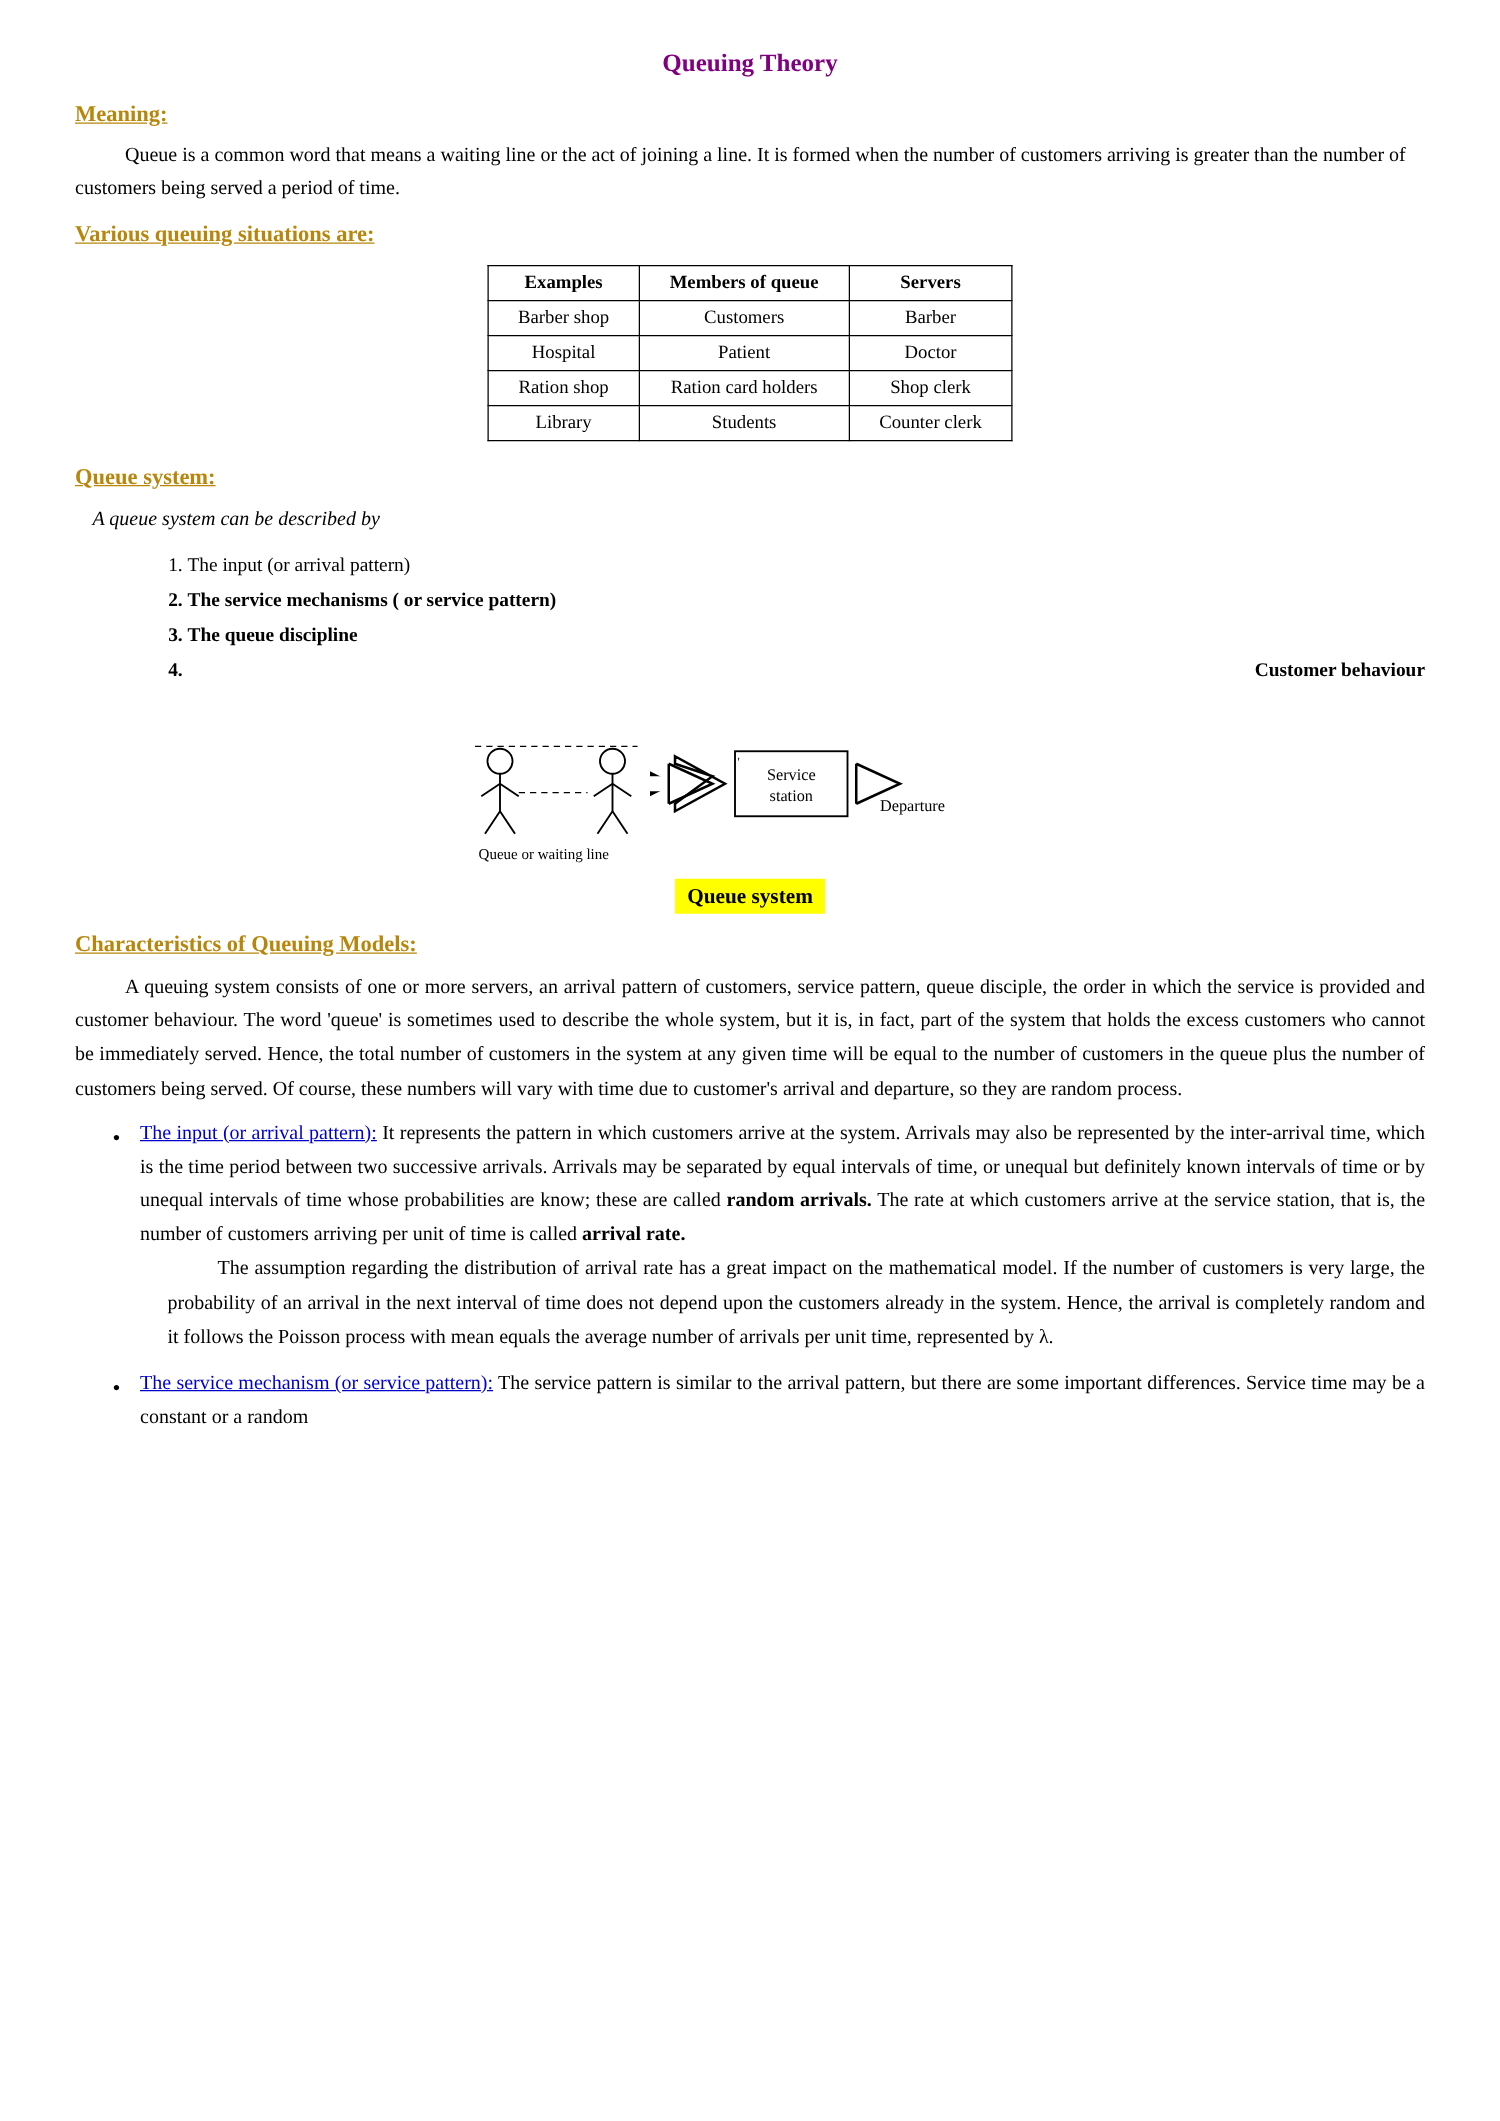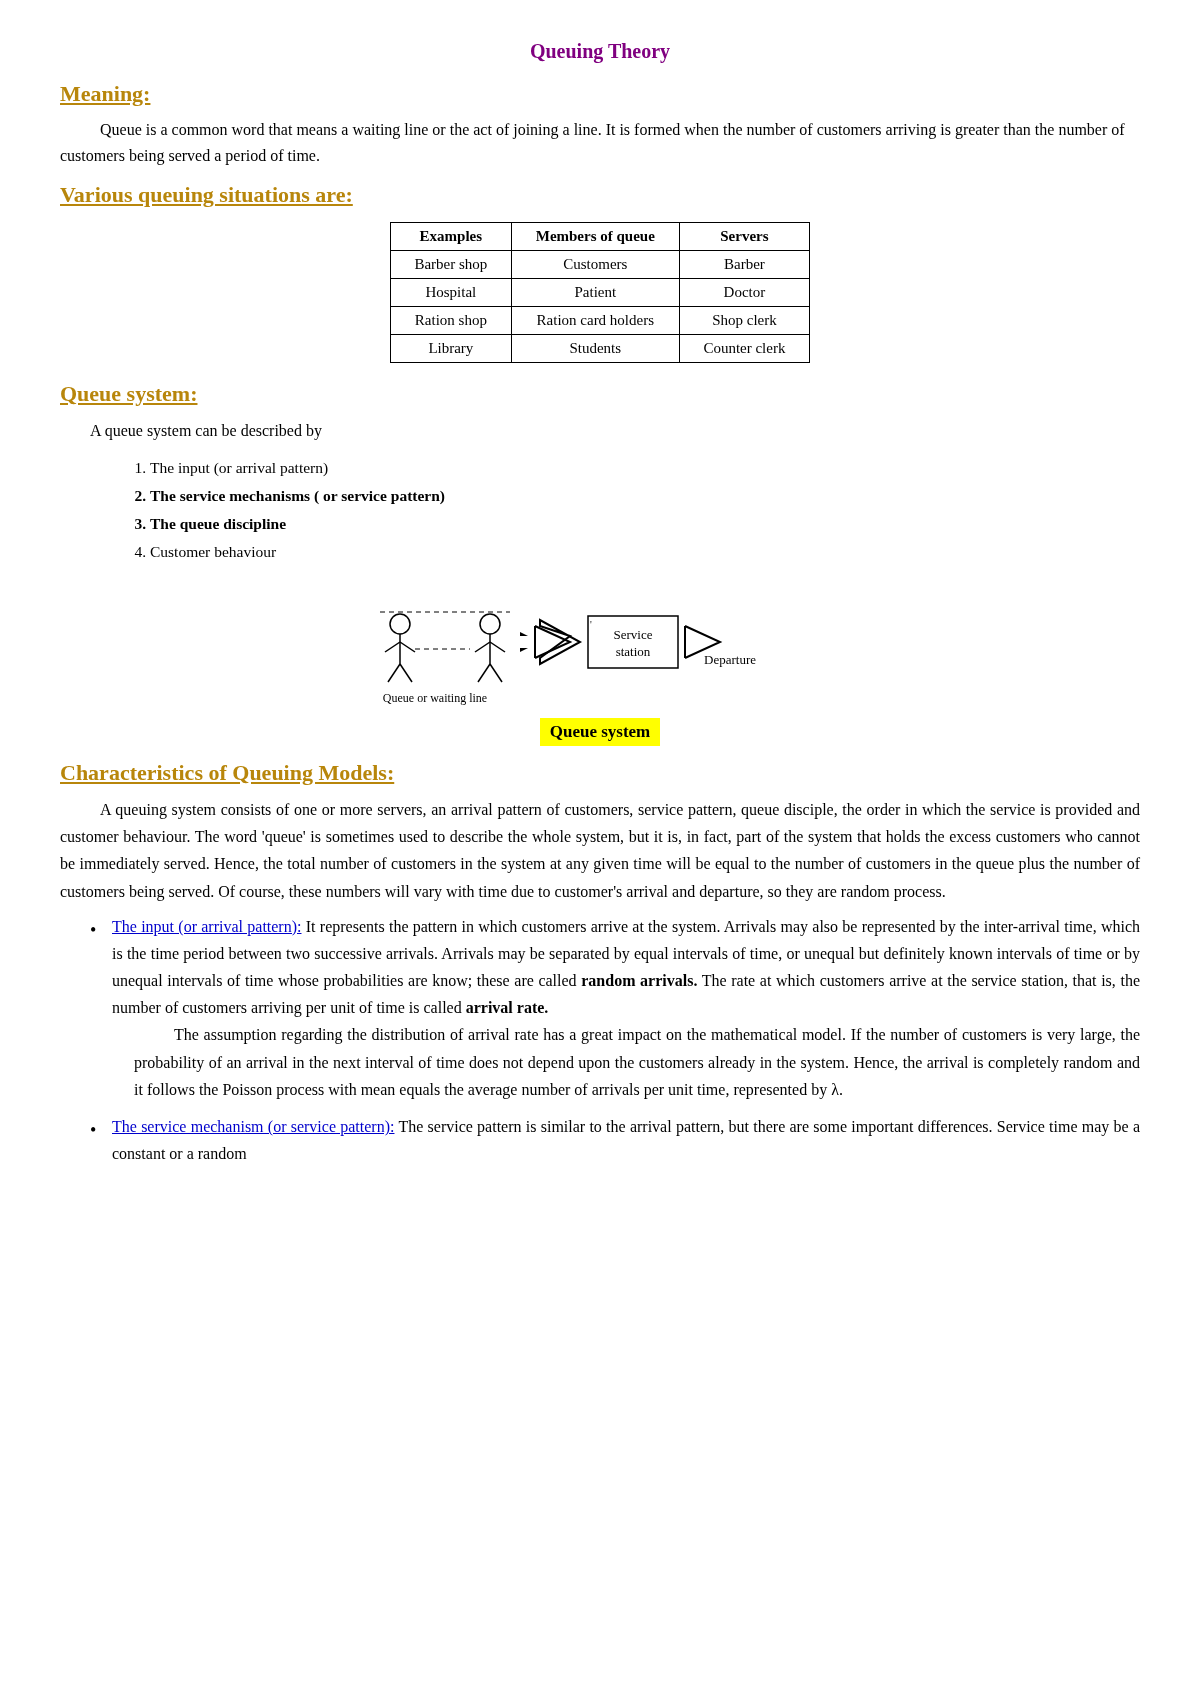--- a/index.html
+++ b/index.html
@@ -16,21 +16,21 @@
       text-align: center;
       color: #800080;
       font-weight: bold;
       font-size: 20px;
       margin-bottom: 18px;
     }
     .section-heading {
       color: #b8860b;
       font-weight: bold;
       text-decoration: underline;
-      font-size: 22px;
+      font-size: 18px;
       margin-bottom: 10px;
       margin-top: 14px;
     }
     .intro-para {
       text-indent: 40px;
       line-height: 1.6;
       margin-bottom: 8px;
     }
     .table-wrapper {
       display: flex;
@@ -44,23 +44,24 @@
     table th, table td {
       border: 1px solid #000;
       padding: 5px 22px;
       text-align: center;
       font-size: 15px;
     }
     table th {
       font-weight: bold;
     }
     .queue-system-desc {
-      margin-left: 30px;
-      margin-bottom: 10px;
-      line-height: 1.7;
+      margin-left: 14px;
+      margin-bottom: 10px;
+      line-height: 1.7;
+      font-style: italic;
     }
     .numbered-list {
       margin-left: 90px;
       margin-bottom: 10px;
     }
     .numbered-list li {
       line-height: 1.8;
       font-size: 15.5px;
     }
     .diagram-area {
@@ -165,21 +166,21 @@
   </table>
 </div>
 
 <div class="section-heading">Queue system:</div>
 <div class="queue-system-desc">A queue system can be described by</div>
 
 <ol class="numbered-list" id="queue-list">
     <li>The input (or arrival pattern)</li>
     <li style="font-weight: bold;">The service mechanisms ( or service pattern)</li>
     <li style="font-weight: bold;">The queue discipline</li>
-    <li style="font-weight: normal;">Customer behaviour</li>
+    <li style="font-weight: bold; text-align: right;">Customer behaviour</li>
   </ol>
 
 <div class="diagram-area">
   <div class="diagram-svg-wrap">
     <svg width="520" height="130" viewBox="0 0 520 130">
 
       <circle cx="60" cy="40" r="10" fill="none" stroke="#000" stroke-width="1.5"></circle>
       <line x1="60" y1="50" x2="60" y2="80" stroke="#000" stroke-width="1.5"></line>
       <line x1="60" y1="58" x2="45" y2="68" stroke="#000" stroke-width="1.5"></line>
       <line x1="60" y1="58" x2="75" y2="68" stroke="#000" stroke-width="1.5"></line>

